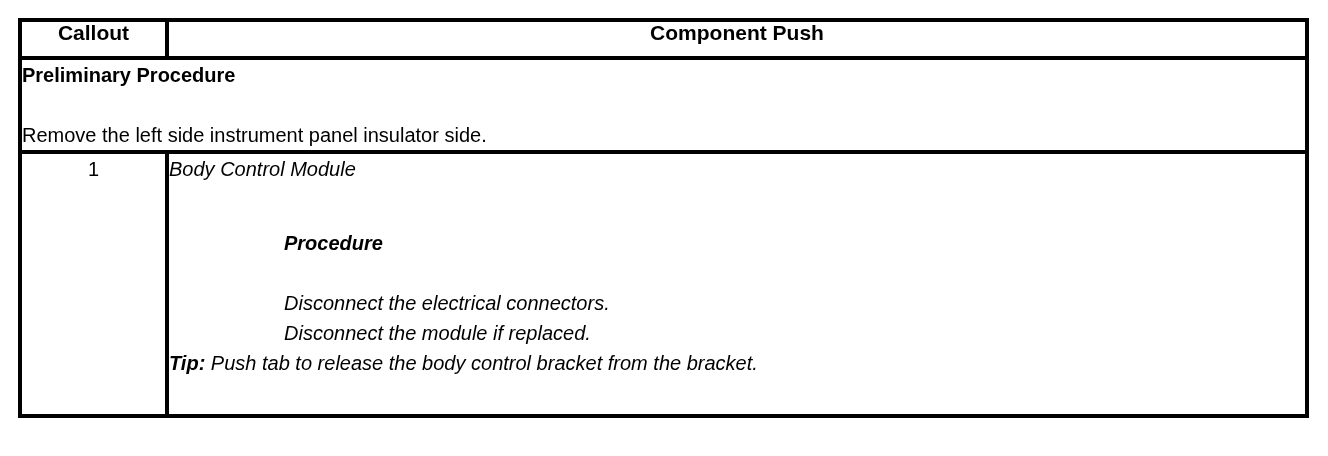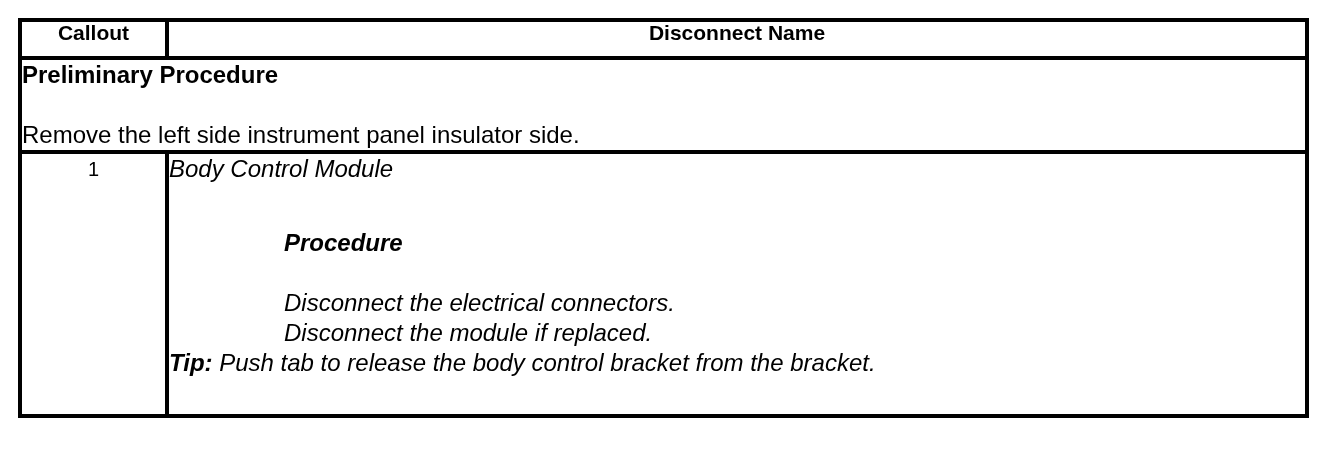--- a/index.html
+++ b/index.html
@@ -48,42 +48,42 @@
     vertical-align: middle;
     font-size: 20px;
     line-height: 30px;
   }
   td.component-cell {
     padding: 2px 5px 36px 5px;
     height: 264px;
     font-style: italic;
   }
   .line {
-    font-size: 24px;
+    font-size: 20px;
     line-height: 30px;
     white-space: nowrap;
   }
   .blank-line { height: 30px; }
   .spacer { height: 14px; }
   .indent { padding-left: 103px; margin-left: 12px; }
   .bold { font-weight: bold; }
 </style>
 </head>
 <body>
 
 <div class="page">
   <table class="component-table">
     <colgroup>
       <col class="col-callout">
       <col class="col-component">
     </colgroup>
     <tbody>
         <tr>
       <th class="header-cell">Callout</th>
-      <th class="header-cell">Disconnect Name</th>
+      <th class="header-cell">Component Push</th>
     </tr>
     <tr>
       <td class="prelim-cell" colspan="2">
         <div class="line bold">Preliminary Procedure</div>
         <div class="blank-line"></div>
         <div class="line">Remove the left side instrument panel insulator side.</div>
       </td>
     </tr>
     <tr>
       <td class="callout-cell">1</td>

